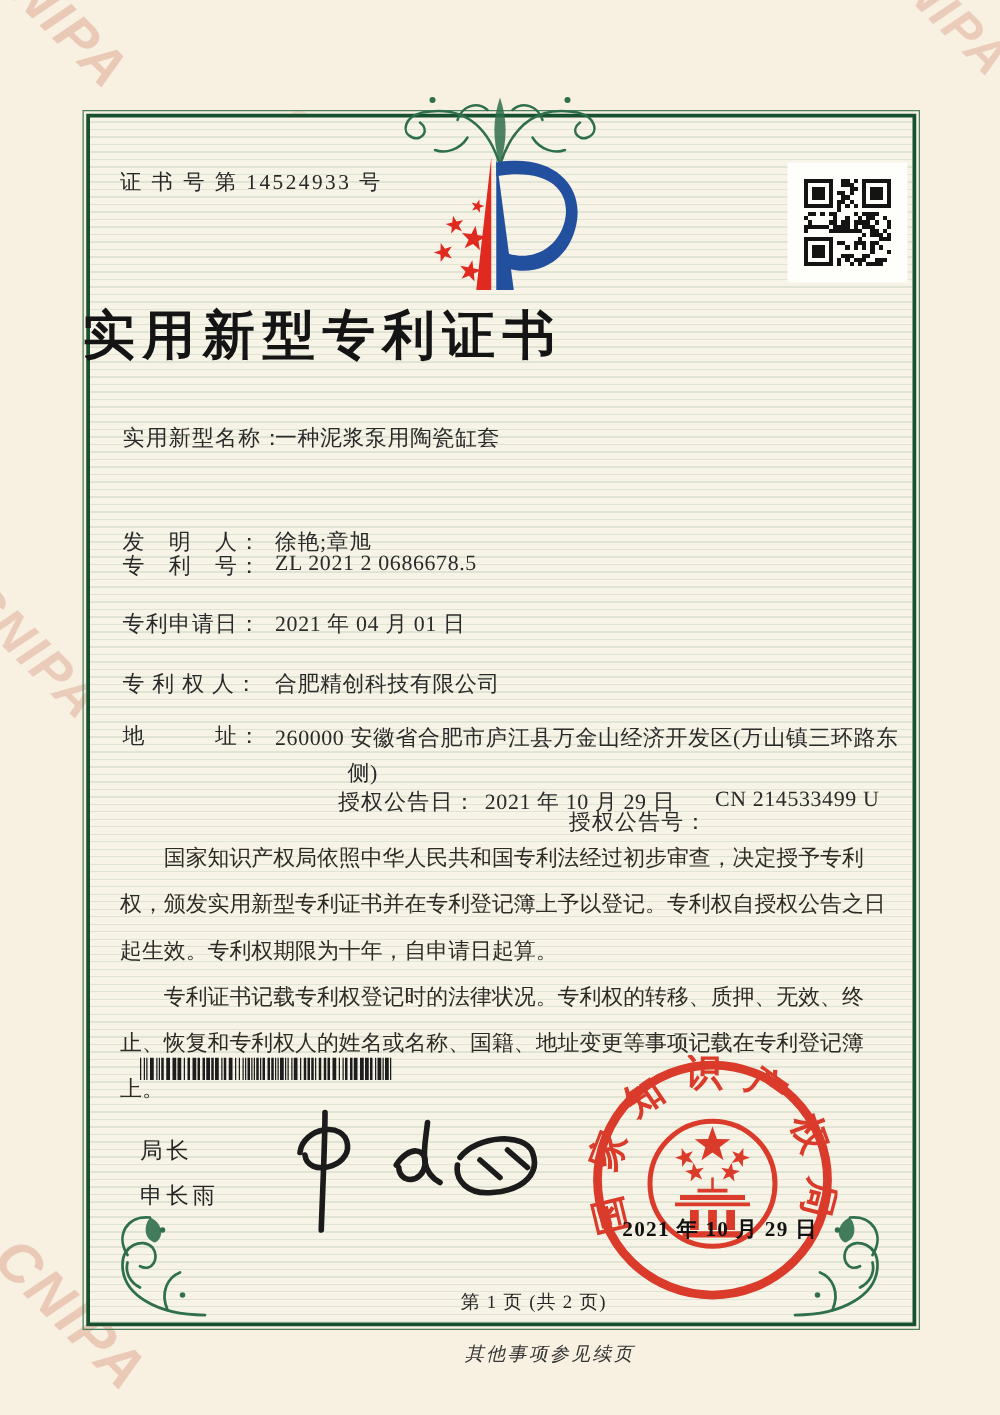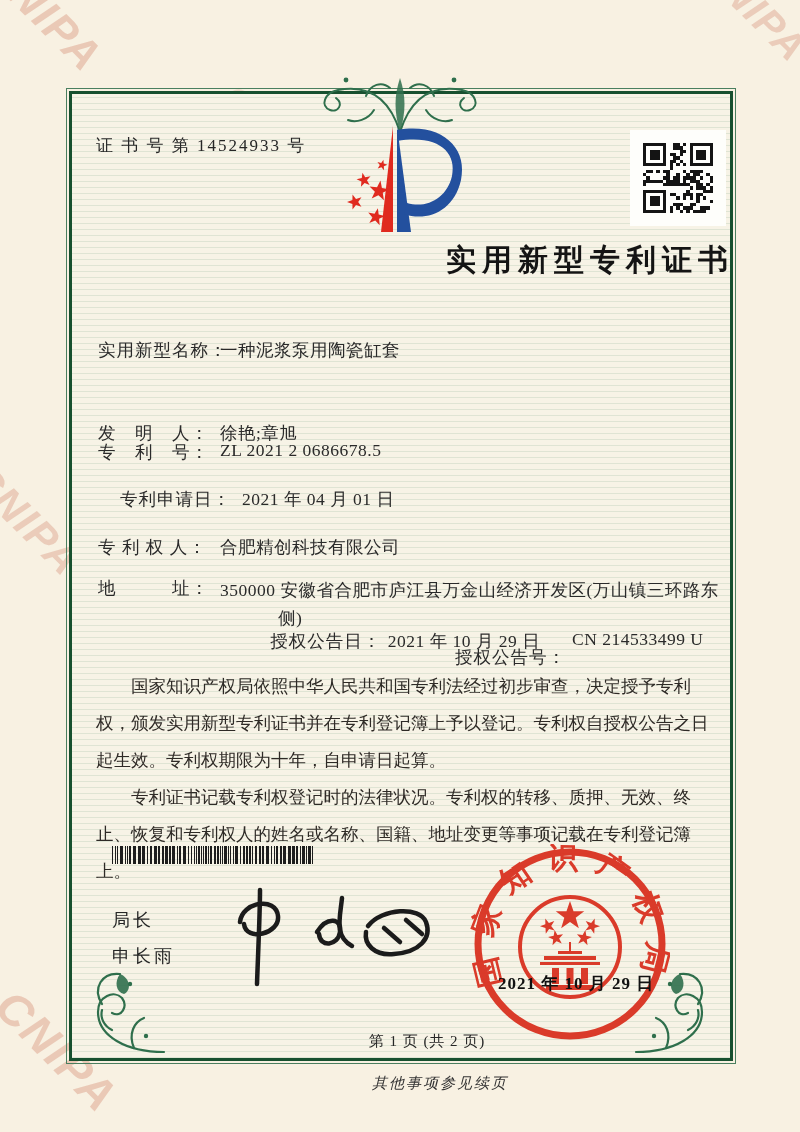--- a/index.html
+++ b/index.html
@@ -38,22 +38,22 @@
   .orn svg{display:block;}
 
   .certno{position:absolute;left:96px;top:134px;font-size:17px;letter-spacing:2px;z-index:4;}
 
   .logo{position:absolute;left:330px;top:118px;width:145px;height:120px;z-index:4;}
 
   .qr-patch{position:absolute;left:630px;top:130px;width:96px;height:96px;background:#fefefb;z-index:4;}
   .qr{position:absolute;left:13px;top:13px;width:70px;height:70px;fill:#141414;shape-rendering:crispEdges;}
 
   .title{
-    position:absolute;left:66px;top:240px;width:668px;text-align:right;
-    font-size:30px;font-weight:bold;letter-spacing:6px;color:#141414;z-index:4;
+    position:absolute;left:66px;top:240px;width:668px;text-align:left;
+    font-size:42px;font-weight:bold;letter-spacing:6px;color:#141414;z-index:4;
   }
 
   .row{position:absolute;left:98px;font-size:17.5px;white-space:nowrap;z-index:4;color:#2a2a2a;}
   .lbl{display:inline-block;width:120px;letter-spacing:1px;vertical-align:top;}
   .val{margin-left:2px;letter-spacing:.5px;}
   .row-addr{white-space:normal;}
   .row-addr .val{
     display:inline-block;width:448px;line-height:28px;
     padding-left:58px;text-indent:-58px;vertical-align:top;
   }
@@ -381,28 +381,28 @@
 
 <div class="row" style="top:338px;">
   <span class="lbl">实用新型名称：</span><span class="val">一种泥浆泵用陶瓷缸套</span>
 </div>
 <div class="row" style="top:392px;margin-top:29px;">
   <span class="lbl">发　明　人：</span><span class="val">徐艳;章旭</span>
 </div>
 <div class="row" style="top:440px;">
   <span class="lbl">专　利　号：</span><span class="val">ZL 2021 2 0686678.5</span>
 </div>
-<div class="row" style="top:487px;margin-left:22px;">
+<div class="row" style="top:487px;">
   <span class="lbl">专利申请日：</span><span class="val">2021 年 04 月 01 日</span>
 </div>
 <div class="row" style="top:535px;">
   <span class="lbl">专 利 权 人：</span><span class="val">合肥精创科技有限公司</span>
 </div>
 <div class="row row-addr" style="top:576px;">
-  <span class="lbl">地　　　址：</span><span class="val">350000 安徽省合肥市庐江县万金山经济开发区(万山镇三环路东侧)</span>
+  <span class="lbl">地　　　址：</span><span class="val">260000 安徽省合肥市庐江县万金山经济开发区(万山镇三环路东侧)</span>
 </div>
 <div class="row" style="top:629px;width:610px;text-align:center;">
   <span class="lbl">授权公告日：</span><span class="val">2021 年 10 月 29 日</span>
   <span class="grp2">
     <span class="lbl">授权公告号：</span><span class="val">CN 214533499 U</span>
   </span>
 </div>
 
 <div class="paras">
   <p>国家知识产权局依照中华人民共和国专利法经过初步审查，决定授予专利权，颁发实用新型专利证书并在专利登记簿上予以登记。专利权自授权公告之日起生效。专利权期限为十年，自申请日起算。</p>

